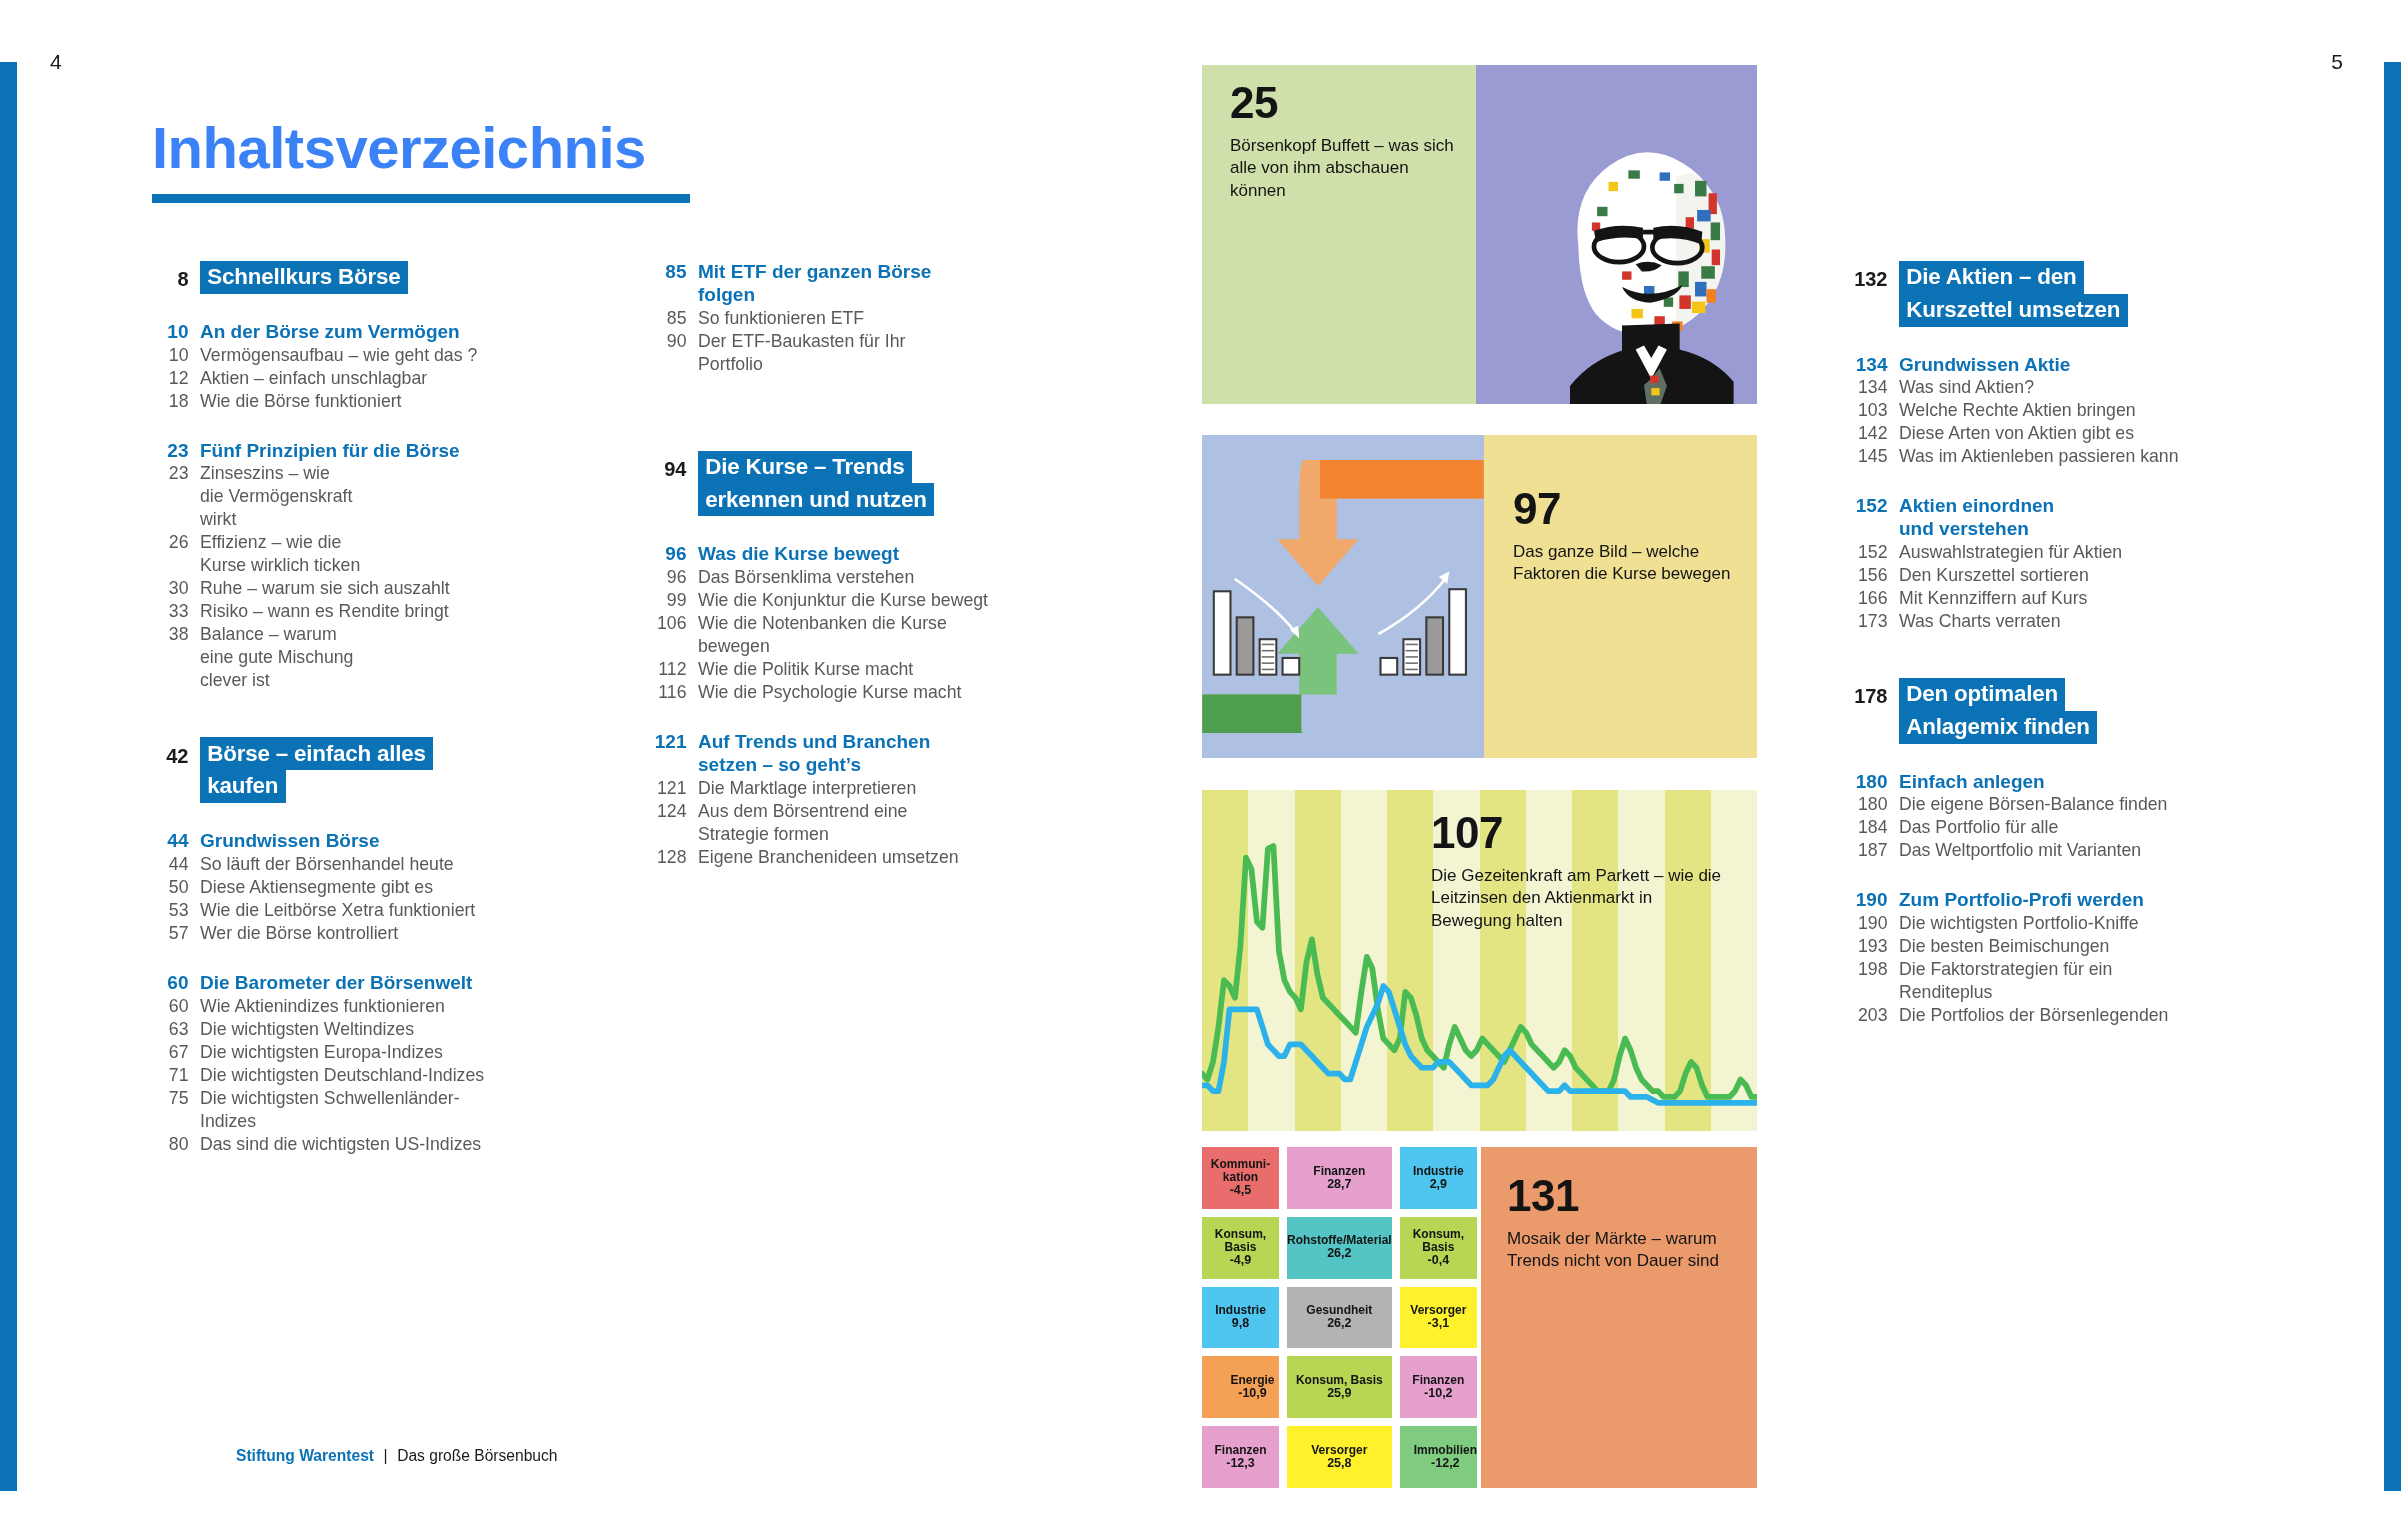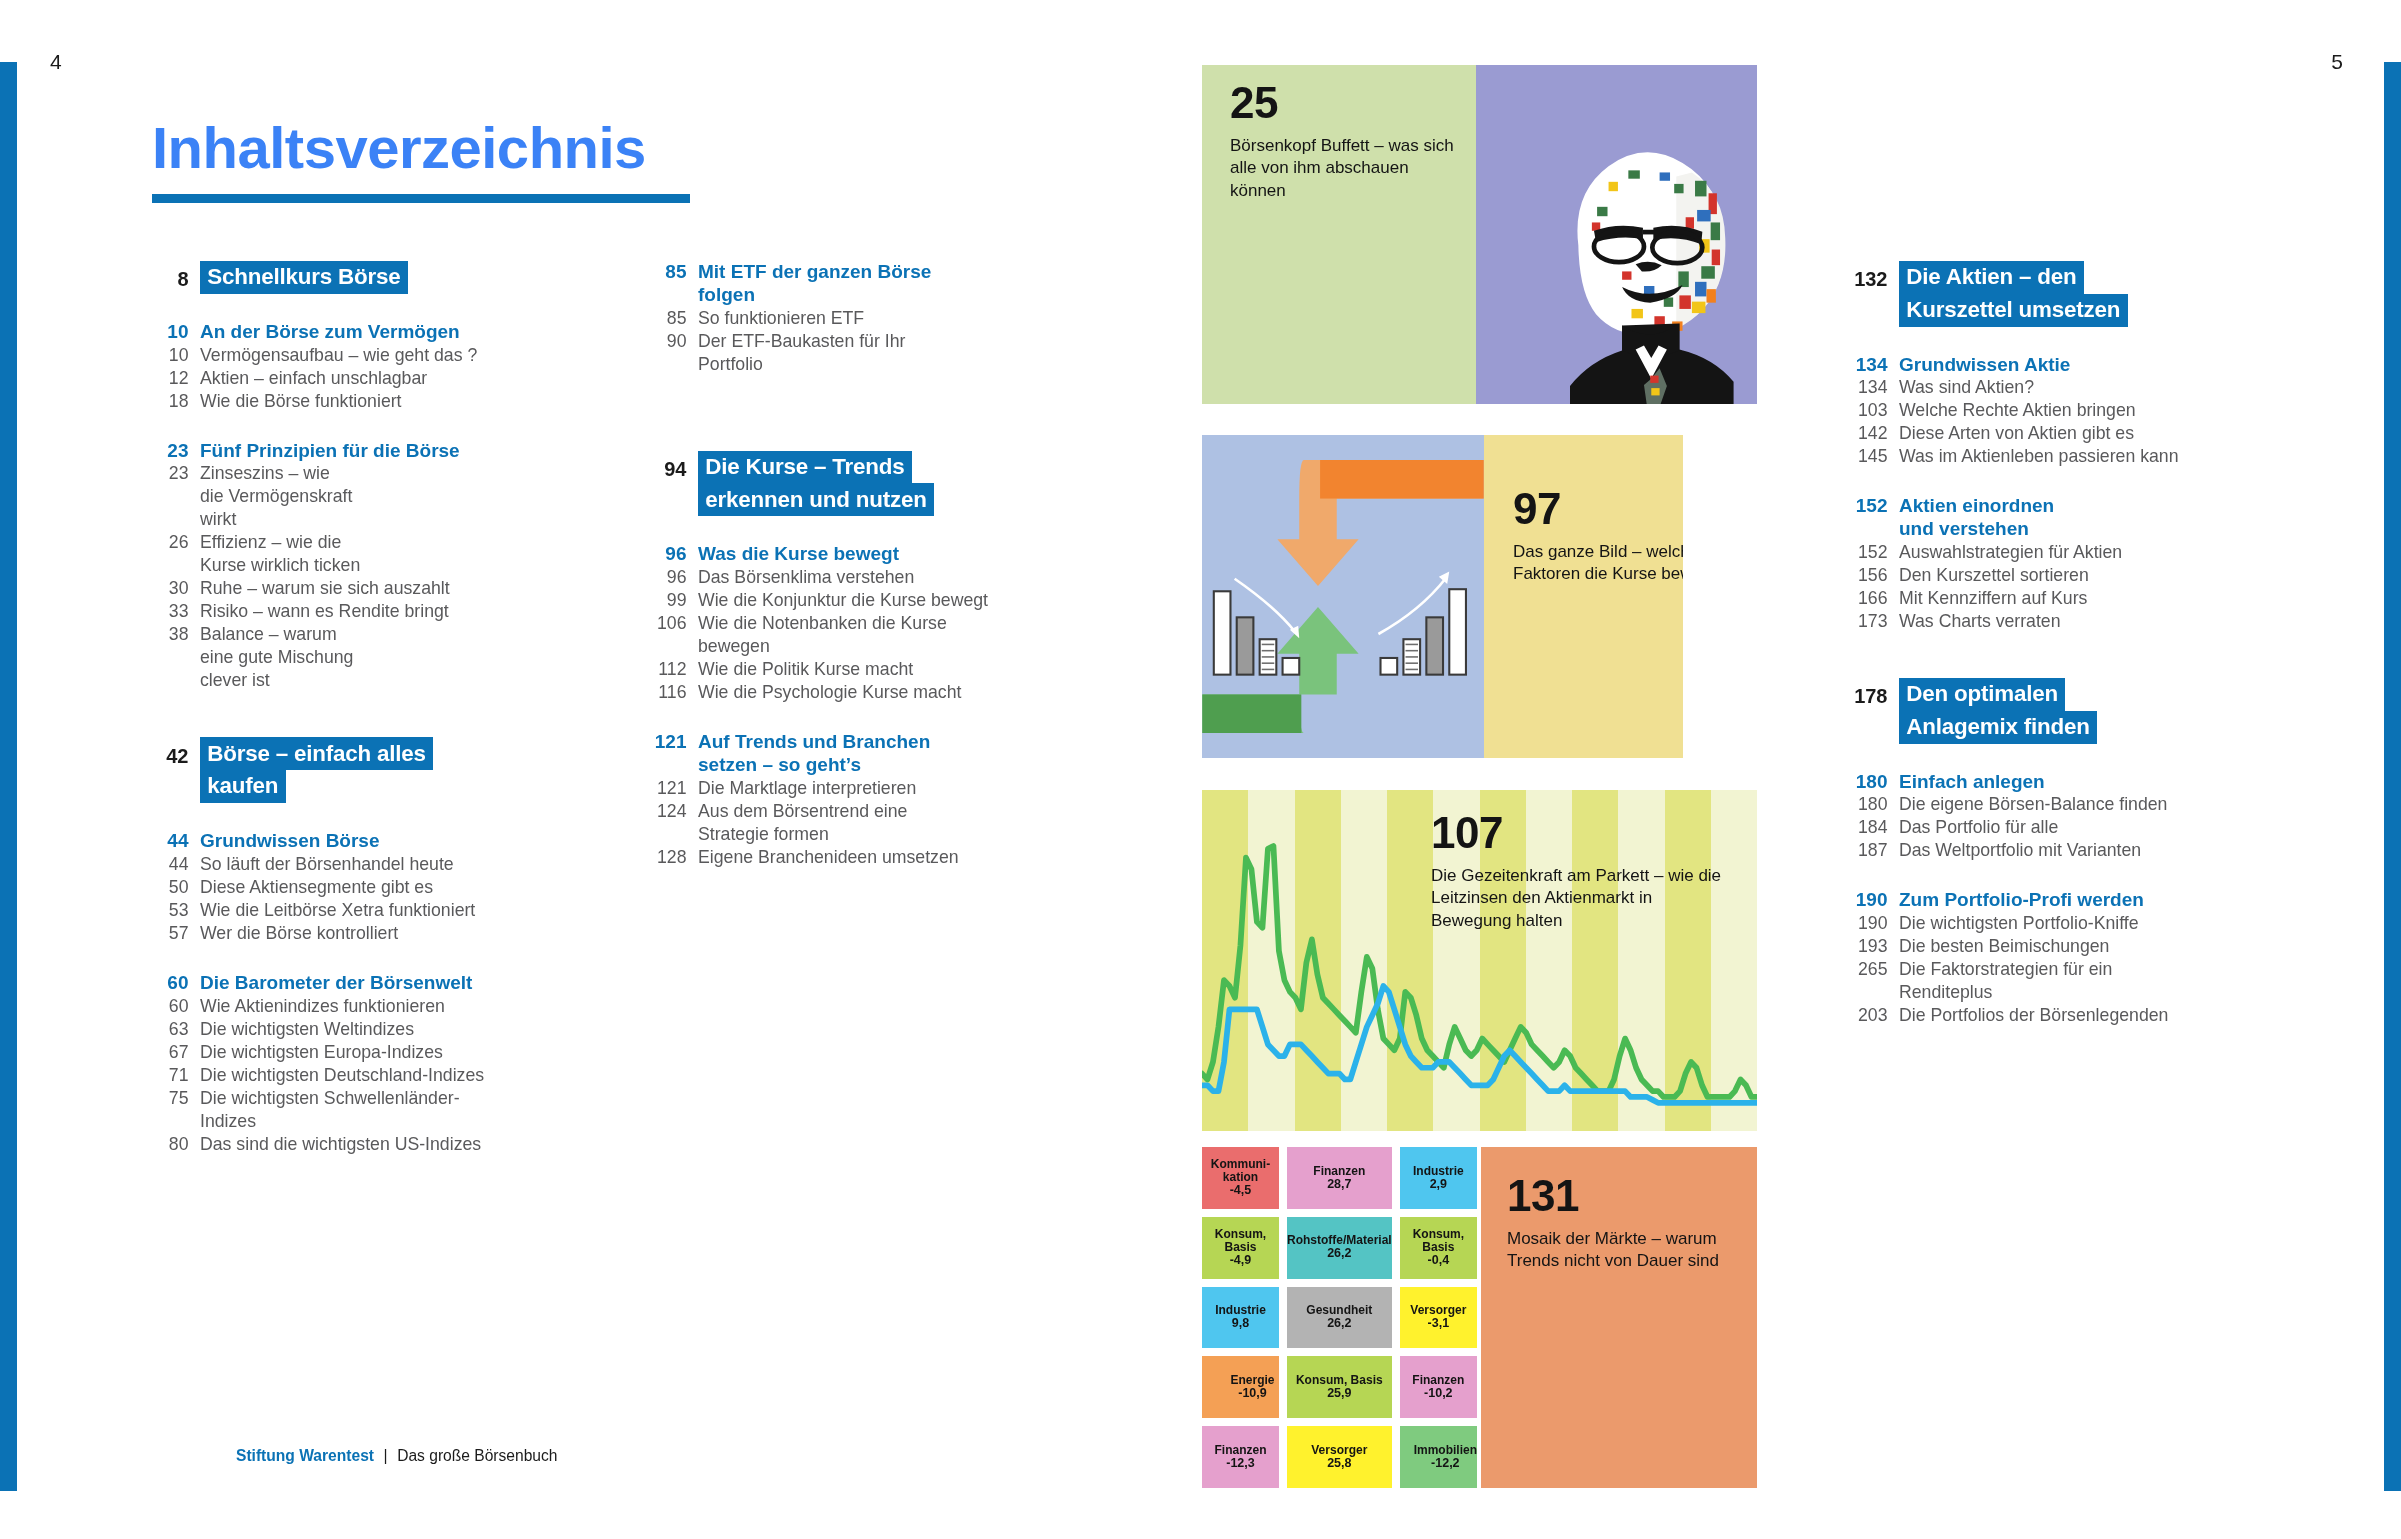--- a/index.html
+++ b/index.html
@@ -65,21 +65,21 @@
   .panel .cap{font-size:17px;color:#141414;line-height:1.30;margin-top:10.4px;font-weight:400;}
 
   
   #panel25{left:1202px;top:65px;width:555px;height:339px;}
   #p25-green{position:absolute;left:0;top:0;width:274px;height:339px;background:#cfe0ab;}
   #p25-purple{position:absolute;left:274px;top:0;width:282px;height:339px;background:#9a9bd2;}
   #p25-text{position:absolute;left:28px;top:16px;width:224px;}
   #buffett{position:absolute;left:318px;top:50px;width:224px;height:292px;}
 
   
-  #panel97{left:1202px;top:435px;width:481px;height:323px;}
+  #panel97{left:1202px;top:435px;width:555px;height:323px;}
   #p97-blue{position:absolute;left:0;top:0;width:282px;height:323px;background:#aec1e3;}
   #p97-yellow{position:absolute;left:282px;top:0;width:274px;height:323px;background:#f0e093;}
   #p97-text{position:absolute;left:311px;top:52px;width:219px;}
 
   
   #panel107{left:1202px;top:790px;width:555px;height:341px;background:#f2f4d2;}
   #p107-stripes{position:absolute;inset:0;}
   #p107-stripes i{position:absolute;top:0;height:100%;background:#e2e581;display:block;}
   #p107-text{position:absolute;left:229px;top:21px;width:313px;}
   #p107-chart{position:absolute;inset:0;}
@@ -391,21 +391,21 @@
   </div>
   <div class="entry">
       <span class="n">190</span>
       <span class="t">Die wichtigsten Portfolio-Kniffe</span>
     </div>
   <div class="entry">
       <span class="n">193</span>
       <span class="t">Die besten Beimischungen</span>
     </div>
   <div class="entry">
-      <span class="n">265</span>
+      <span class="n">198</span>
       <span class="t" style="max-width:229px">Die Faktorstrategien für ein Renditeplus</span>
     </div>
   <div class="entry">
       <span class="n">203</span>
       <span class="t">Die Portfolios der Börsenlegenden</span>
     </div>
 </div>
 
 <div id="footer">
   <span class="brand">Stiftung Warentest</span>

